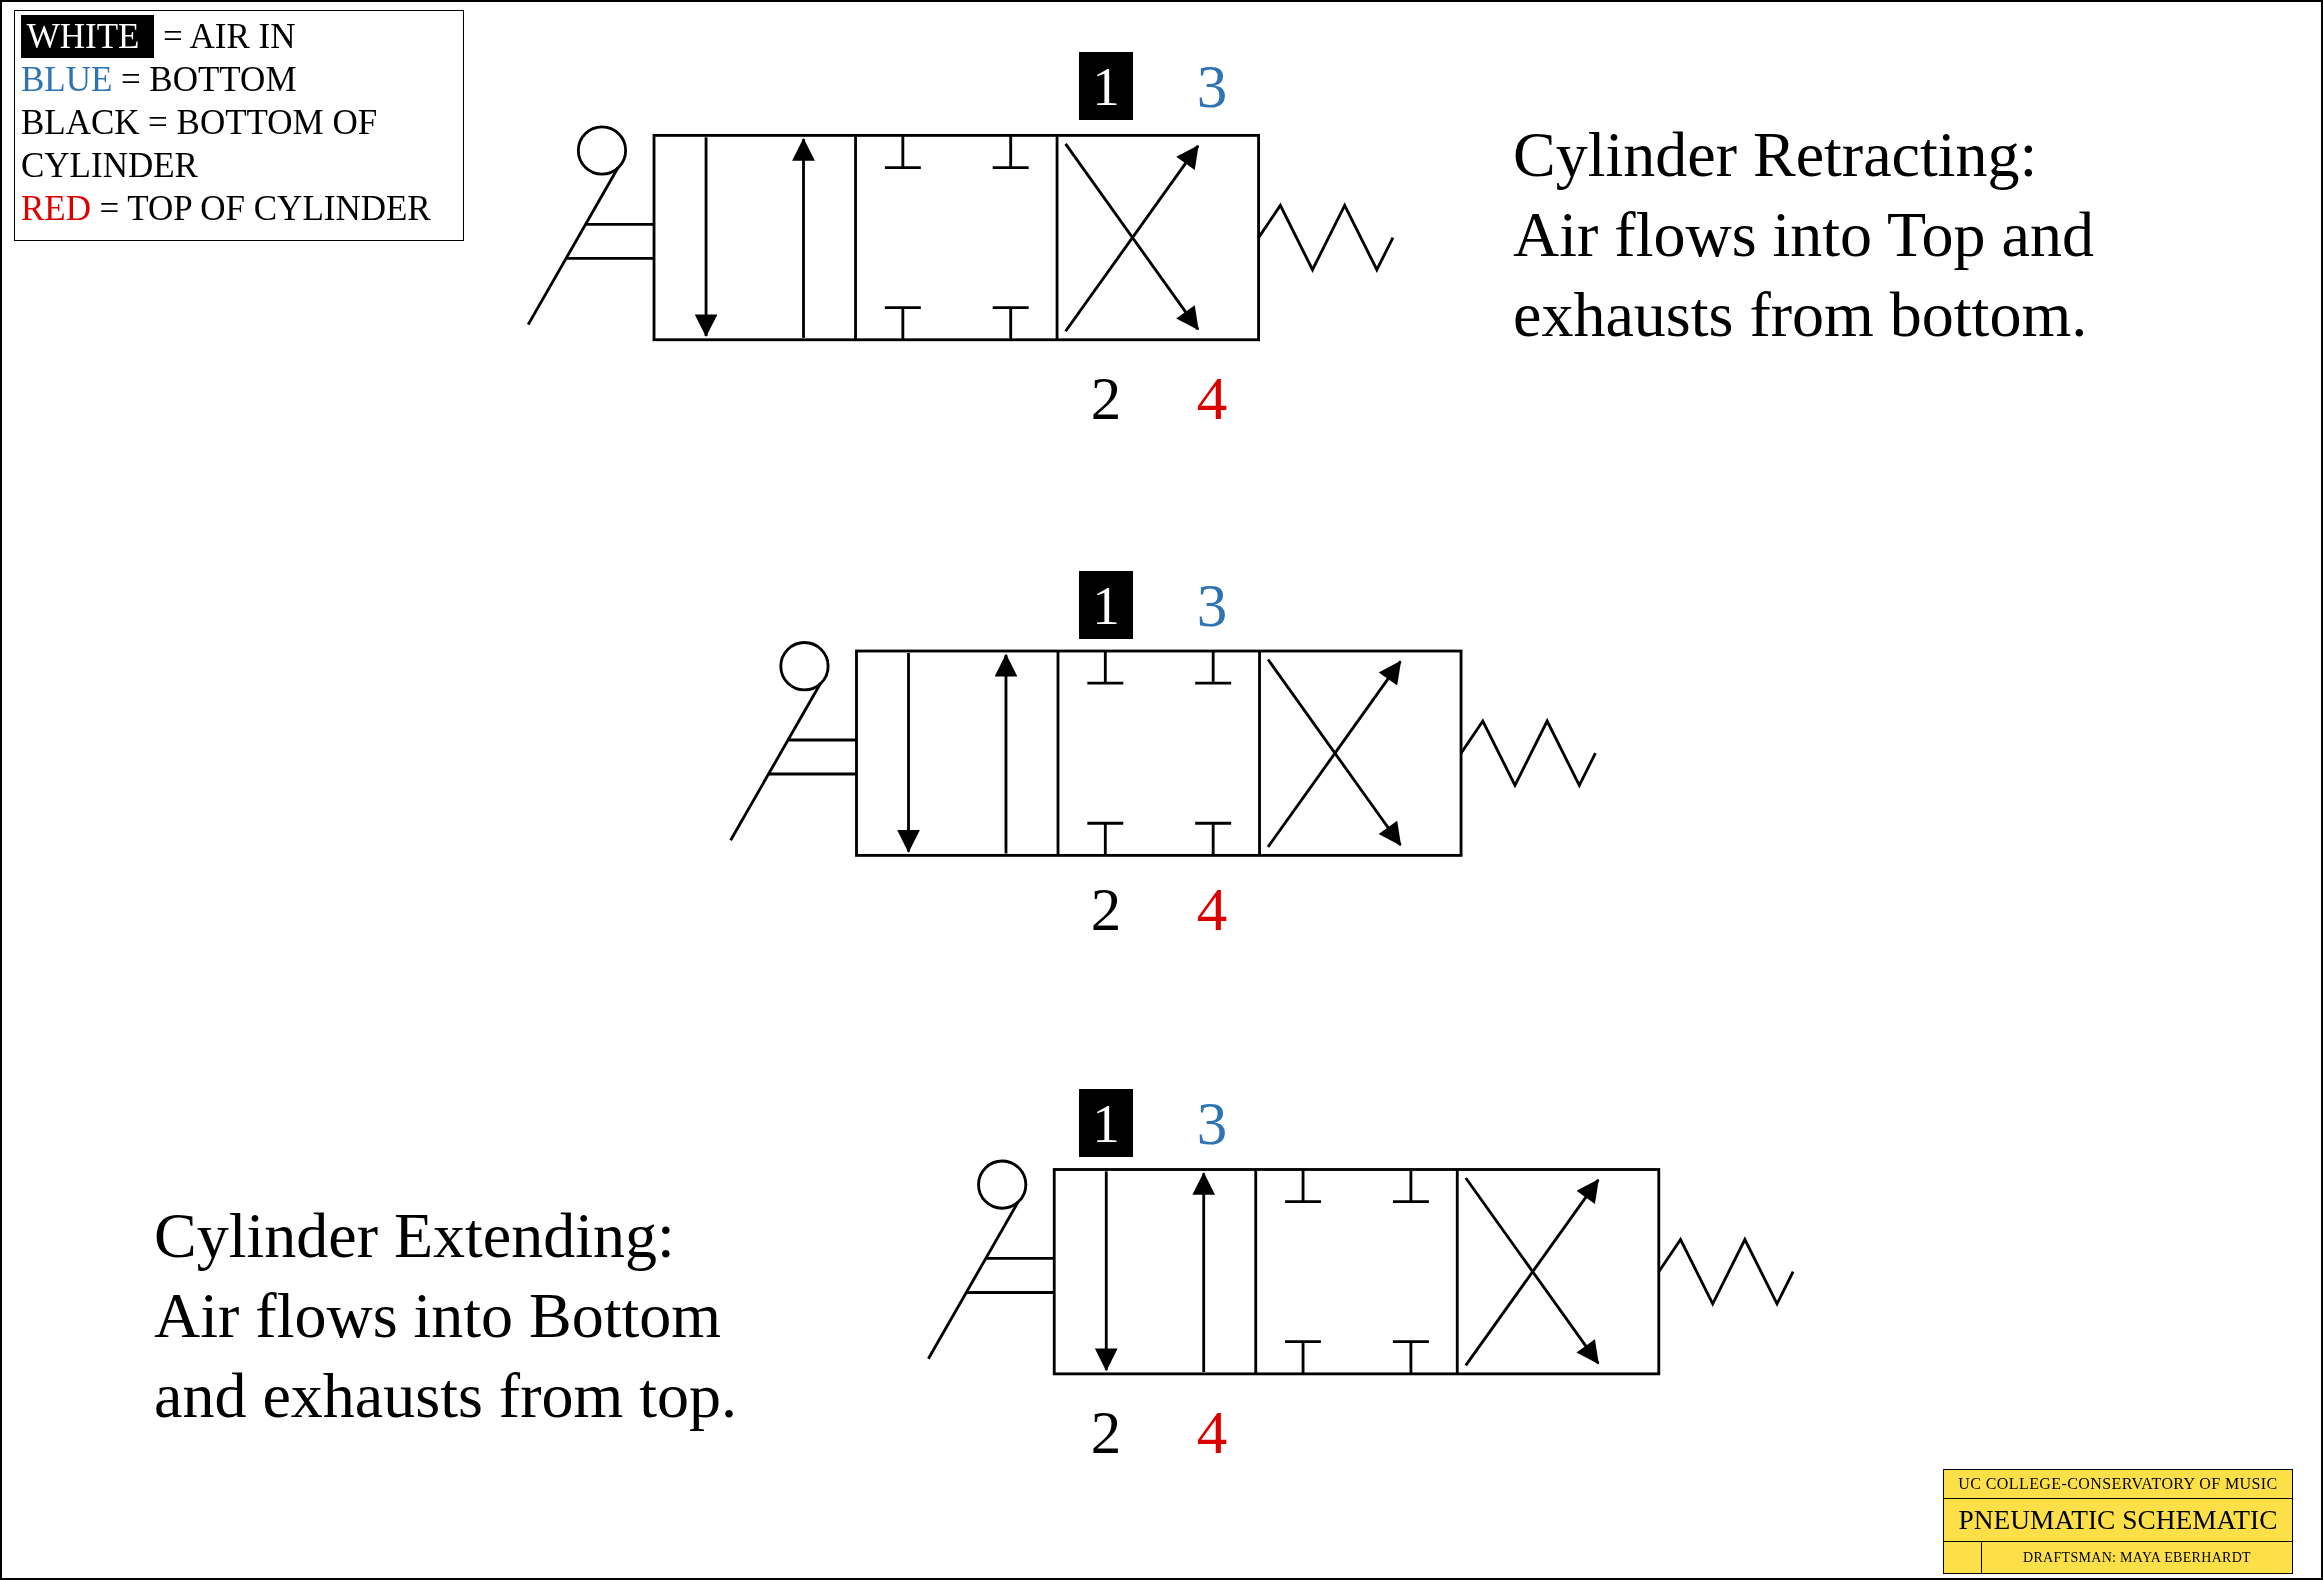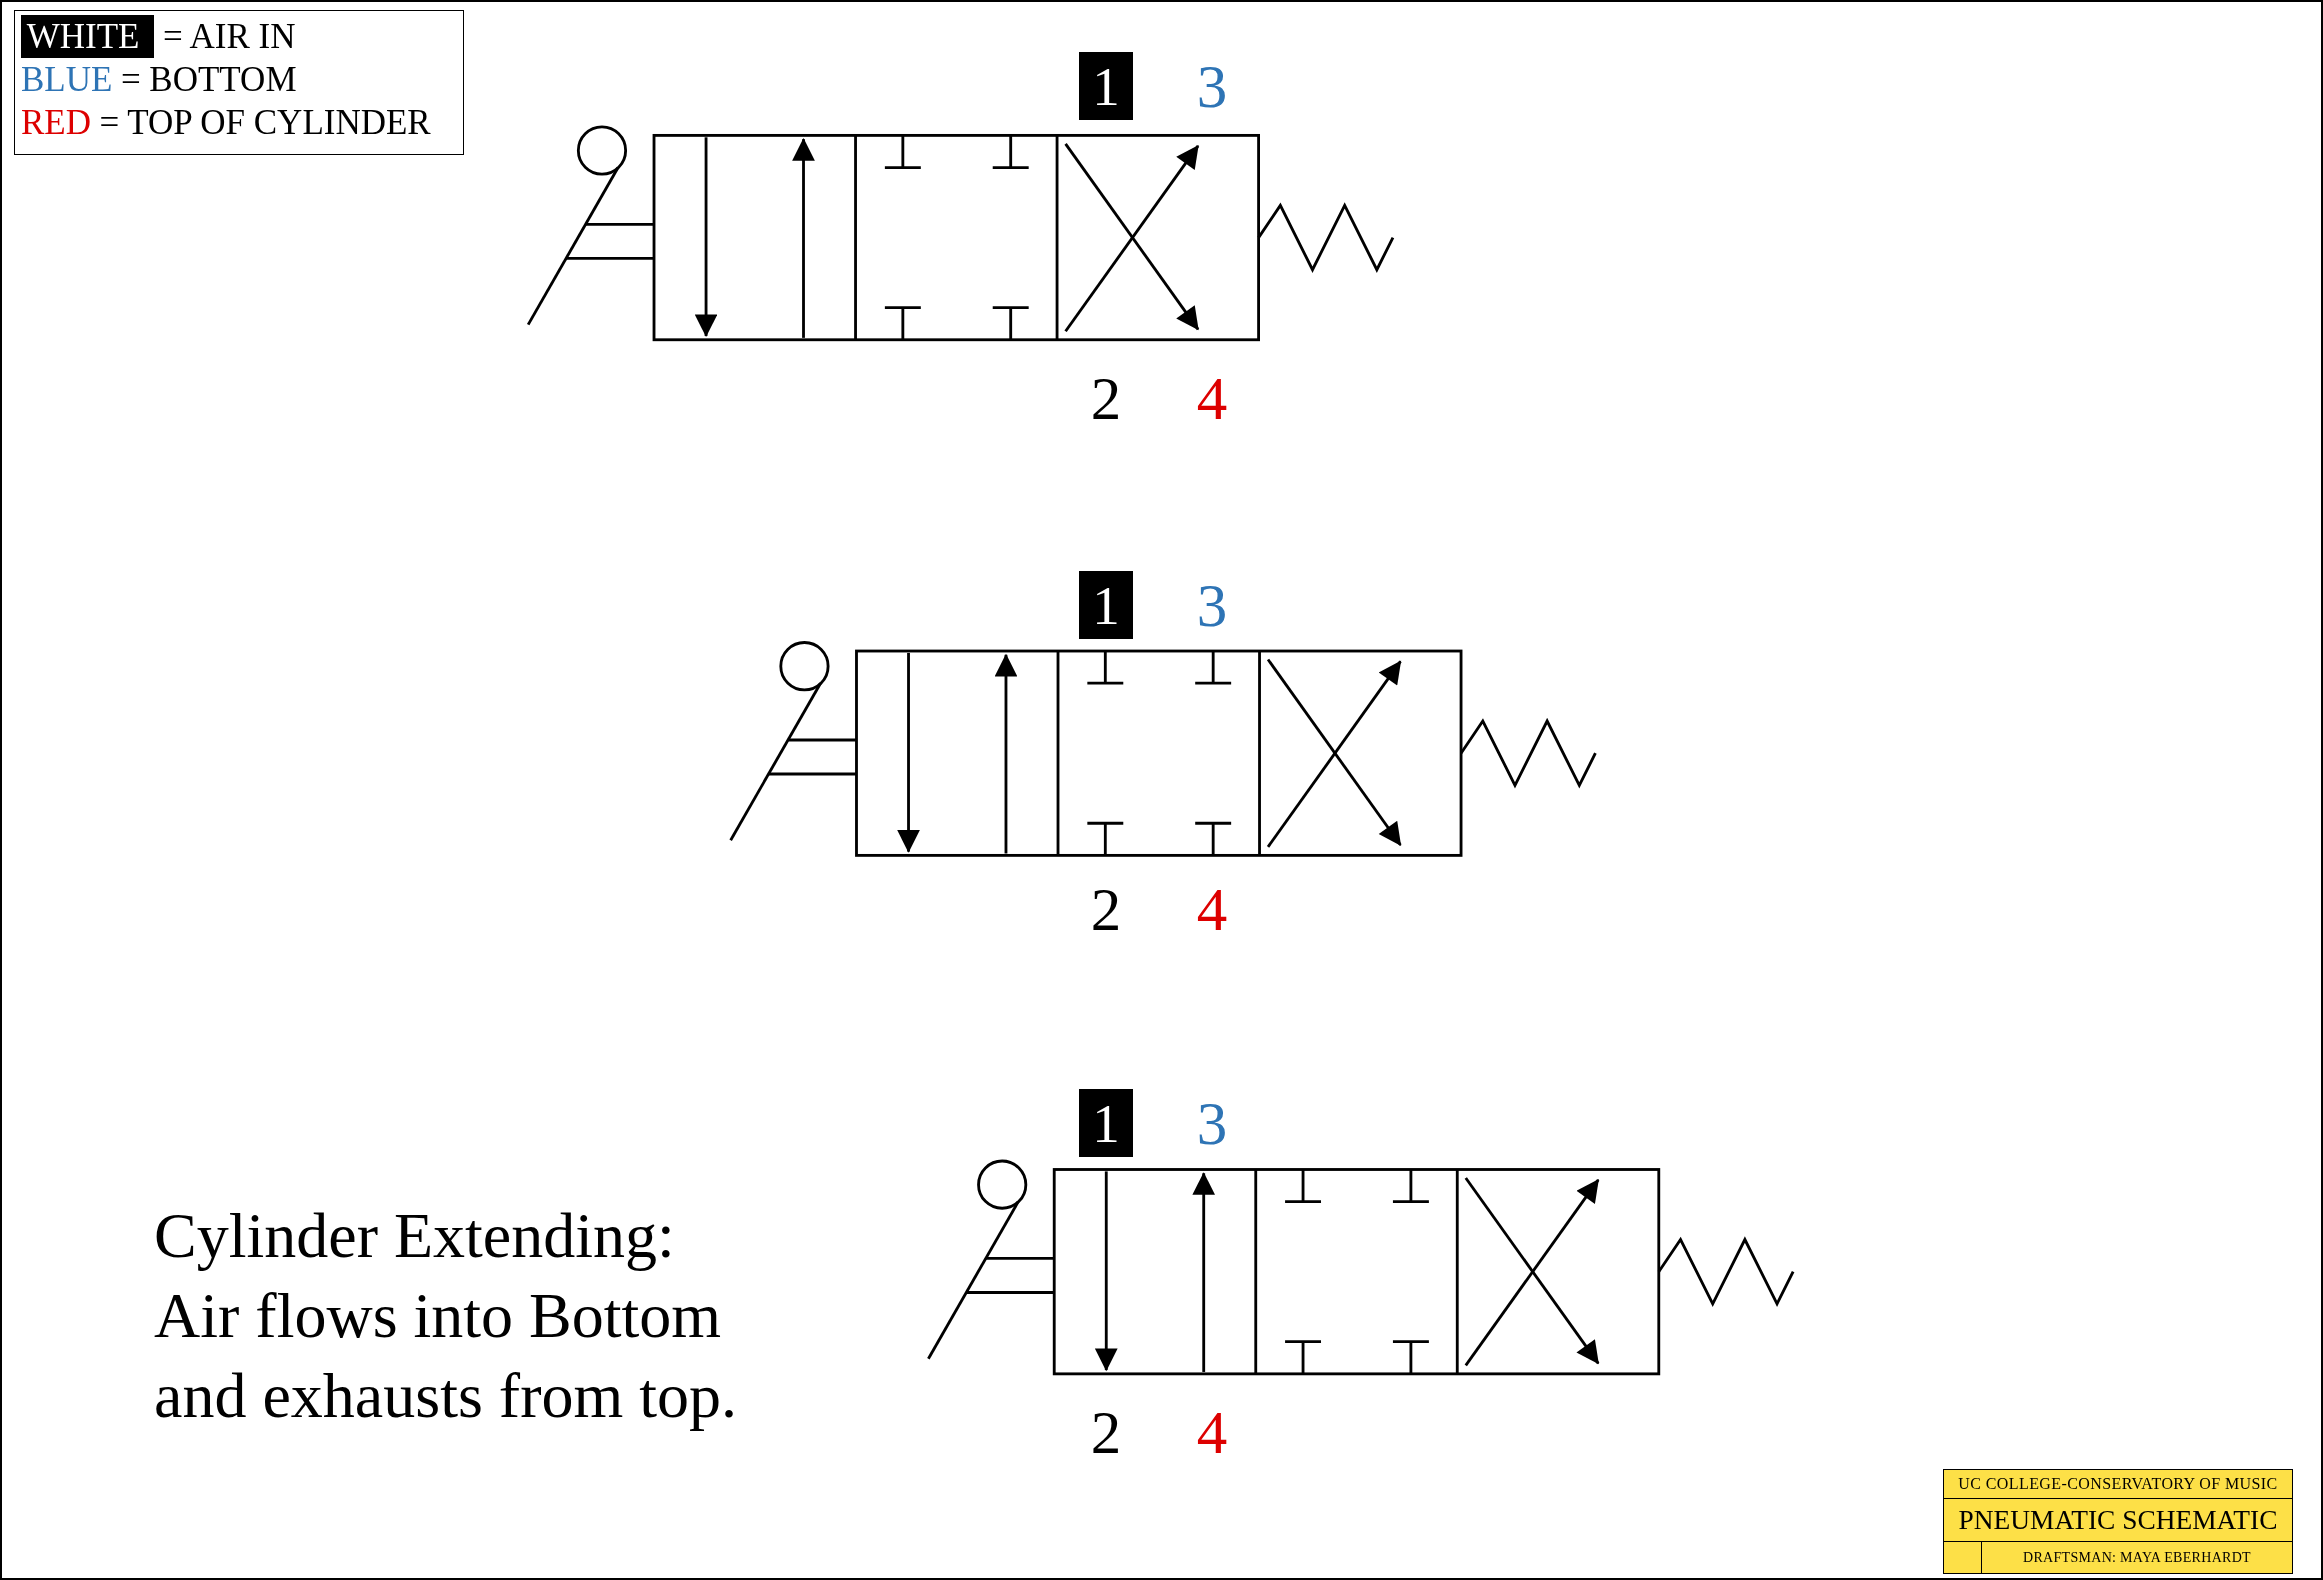--- a/index.html
+++ b/index.html
@@ -143,24 +143,30 @@
   </svg>
 
   <div class="legend">
     <div class="legend-item">
       <span class="legend-key white">WHITE</span><span class="legend-text">= AIR IN</span>
     </div>
     <div class="legend-item">
       <span class="legend-key blue">BLUE</span><span class="legend-text">= BOTTOM</span>
     </div>
     <div class="legend-item">
+      <span class="legend-key black">BLACK</span><span class="legend-text">= BOTTOM OF CYLINDER</span>
+    </div>
+    <div class="legend-item">
       <span class="legend-key red">RED</span><span class="legend-text">= TOP OF CYLINDER</span>
     </div>
   </div>
 
+  <div class="caption" style="left:1511px; top:113px;">Cylinder Retracting:
+Air flows into Top and
+exhausts from bottom.</div>
   <div class="caption" style="left:152px;  top:1146px;margin-top:48px;">Cylinder Extending:
 Air flows into Bottom
 and exhausts from top.</div>
 
   <div>
     <div class="plabel p1" style="left:1104px; top:84px;">1</div>
     <div class="plabel p3" style="left:1210px; top:84px;">3</div>
     <div class="plabel p2" style="left:1104px; top:396px;">2</div>
     <div class="plabel p4" style="left:1210px; top:396px;">4</div>
   </div>

